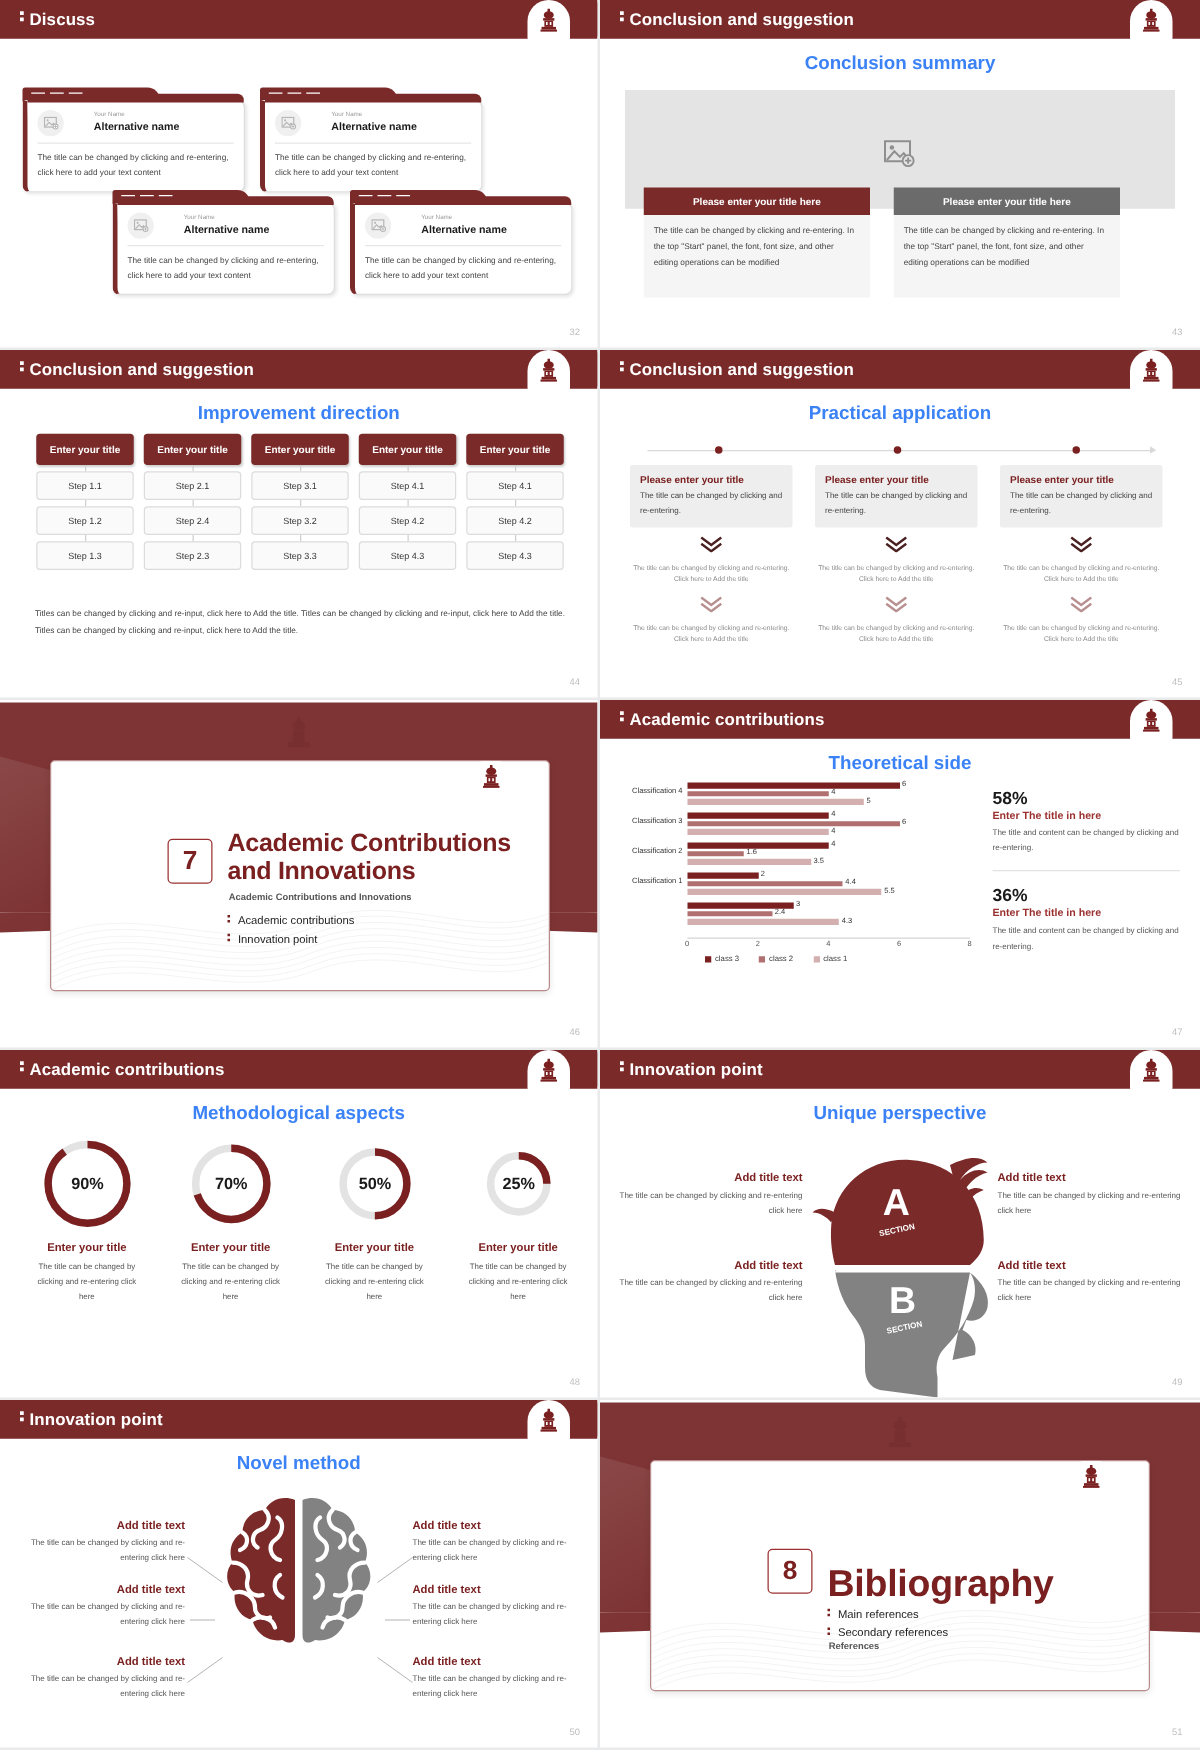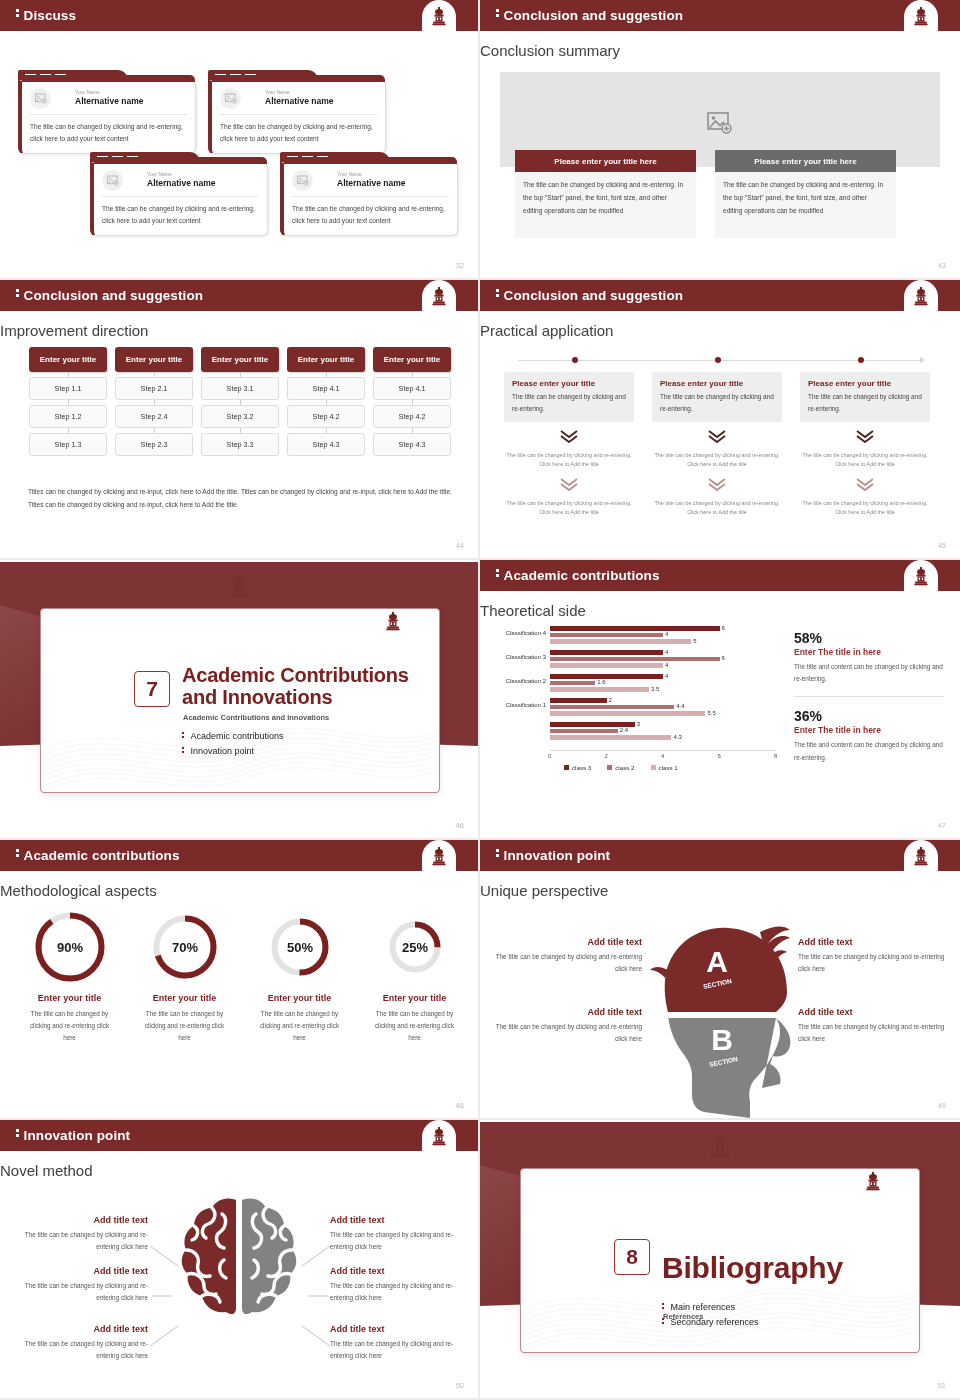--- a/index.html
+++ b/index.html
@@ -20,21 +20,21 @@
   .dd { display:inline-block; margin-right:5px; position:relative; top:-1px; }
   .dd i { display:block; width:2.6px; height:2.6px; background:#fff; margin-bottom:2.2px; }
 
   
   .badge { position:absolute; right:22px; top:0px; width:34px; height:38px; }
   .badge .arch { position:absolute; left:0; top:0; width:34px; height:34px; background:#fff; border-radius:17px 17px 4px 4px; }
   .badge svg { position:absolute; left:8px; top:6px; }
 
   .pgnum { position:absolute; right:14px; bottom:8px; font-size:7.5px; color:#bdbdbd; }
 
-  .stitle { position:absolute; top:42px; left:0; width:100%; text-align:left; color:#404040; font-size:15px; font-weight:normal; }
+  .stitle { position:absolute; top:42px; left:0; width:100%; text-align:center; color:#3b82f6; font-size:15px; font-weight:bold; }
 
   
   .folder { position:absolute; width:178px; }
   .folder .tab { position:relative; width:110px; height:11px; background:#7B2A2A; border-radius:2px 10px 0 0; }
   .folder .tab .dash { position:absolute; top:4px; left:7px; display:flex; gap:4px;}
   .folder .tab .dash u { display:block; width:11px; height:2px; background:#fff; text-decoration:none;}
   .folder .body { position:relative; border:1px solid #dedede; border-left:4px solid #7B2A2A; background:#fff; border-radius:0 6px 6px 6px; padding:7px 8px 8px 8px; box-shadow:1px 1px 3px rgba(0,0,0,.10); margin-top:-1px; }
   .folder .strip { position:absolute; left:0; top:-6px; width:100%; height:7px; background:#7B2A2A; border-radius:0 5px 0 0;}
   .fhead { display:flex; align-items:center; gap:24px; padding-bottom:5px; border-bottom:1px solid #e6e6e6; }
   .imgcirc { width:21px; height:21px; border-radius:50%; background:#f0f0f0; display:flex; align-items:center; justify-content:center; flex:none;}
@@ -855,21 +855,21 @@
             <rect x="5.5" y="10.5" width="7" height="5" fill="#7B2020"></rect>
             <rect x="6.8" y="11.6" width="1.3" height="2.4" fill="#fff"></rect>
             <rect x="9.8" y="11.6" width="1.3" height="2.4" fill="#fff"></rect>
             <rect x="3.2" y="15.5" width="11.6" height="2.2" fill="#7B2020"></rect>
             <rect x="2.4" y="17.7" width="13.2" height="1.6" fill="#7B2020"></rect>
           </svg>
       </div>
       <div class="numbox" style="top:70px;">8</div>
       <div class="bigtitle" style="top:82px; font-size:30px;">Bibliography</div>
       <div class="subtitle" style="top:98px;margin-top:45px;">References</div>
-      <div class="bullets" style="top:117px;margin-top:16px;">
+      <div class="bullets" style="top:117px;">
         <div class="bl">
             <span class="ddk">
               <i></i>
               <i></i>
             </span>
             <span>Main references</span>
           </div>
         <div class="bl">
             <span class="ddk">
               <i></i>

